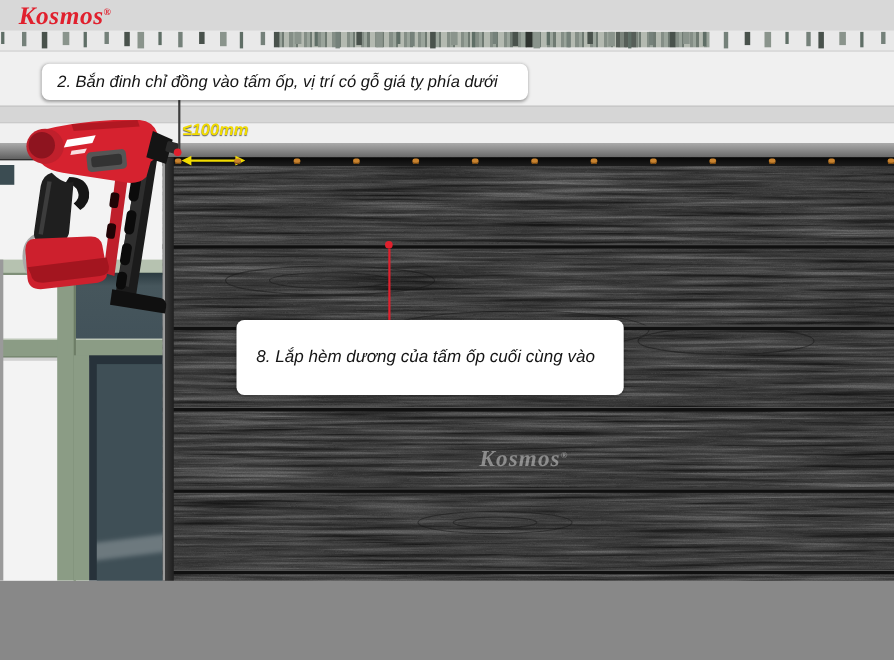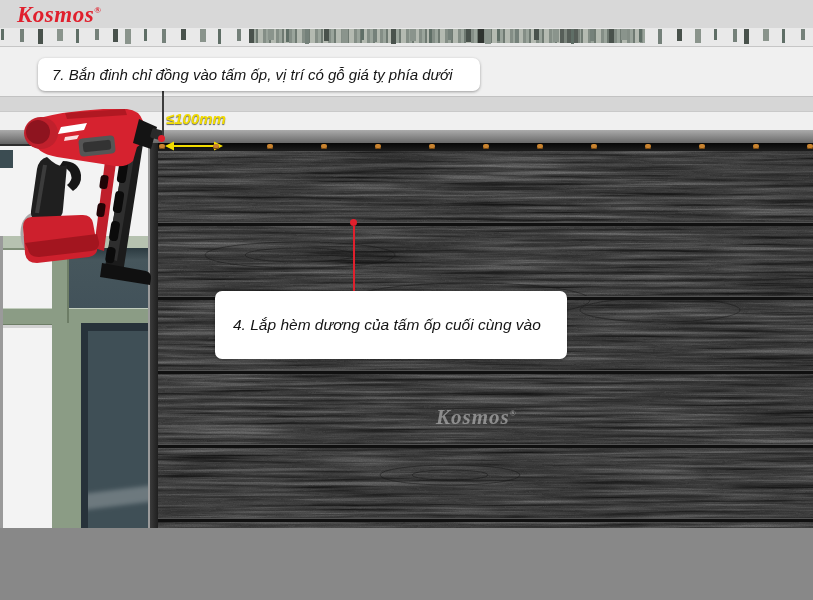--- a/index.html
+++ b/index.html
@@ -231,24 +231,24 @@
     <polygon points="0,6 9,1.5 9,10.5" fill="#f2dc00"></polygon>
     <polygon points="58,6 49,1.5 49,10.5" fill="#f2dc00"></polygon>
   </svg>
 
   <div class="abs ptr-line-2"></div>
   <div class="abs red-dot dot-a"></div>
   <div class="abs ptr-line-1"></div>
   <div class="abs red-dot dot-b"></div>
 
   <div class="abs callout callout-2">
-    <span>7. Bắn đinh chỉ đồng vào tấm ốp, vị trí có gỗ giá tỵ phía dưới</span>
+    <span>2. Bắn đinh chỉ đồng vào tấm ốp, vị trí có gỗ giá tỵ phía dưới</span>
   </div>
   <div class="abs callout callout-1">
-    <span>4. Lắp hèm dương của tấm ốp cuối cùng vào</span>
+    <span>8. Lắp hèm dương của tấm ốp cuối cùng vào</span>
   </div>
 
 <div class="nail" style="left: 159px;"></div>
     <div class="nail" style="left: 213px;"></div>
     <div class="nail" style="left: 267px;"></div>
     <div class="nail" style="left: 321px;"></div>
     <div class="nail" style="left: 375px;"></div>
     <div class="nail" style="left: 429px;"></div>
     <div class="nail" style="left: 483px;"></div>
     <div class="nail" style="left: 537px;"></div>

